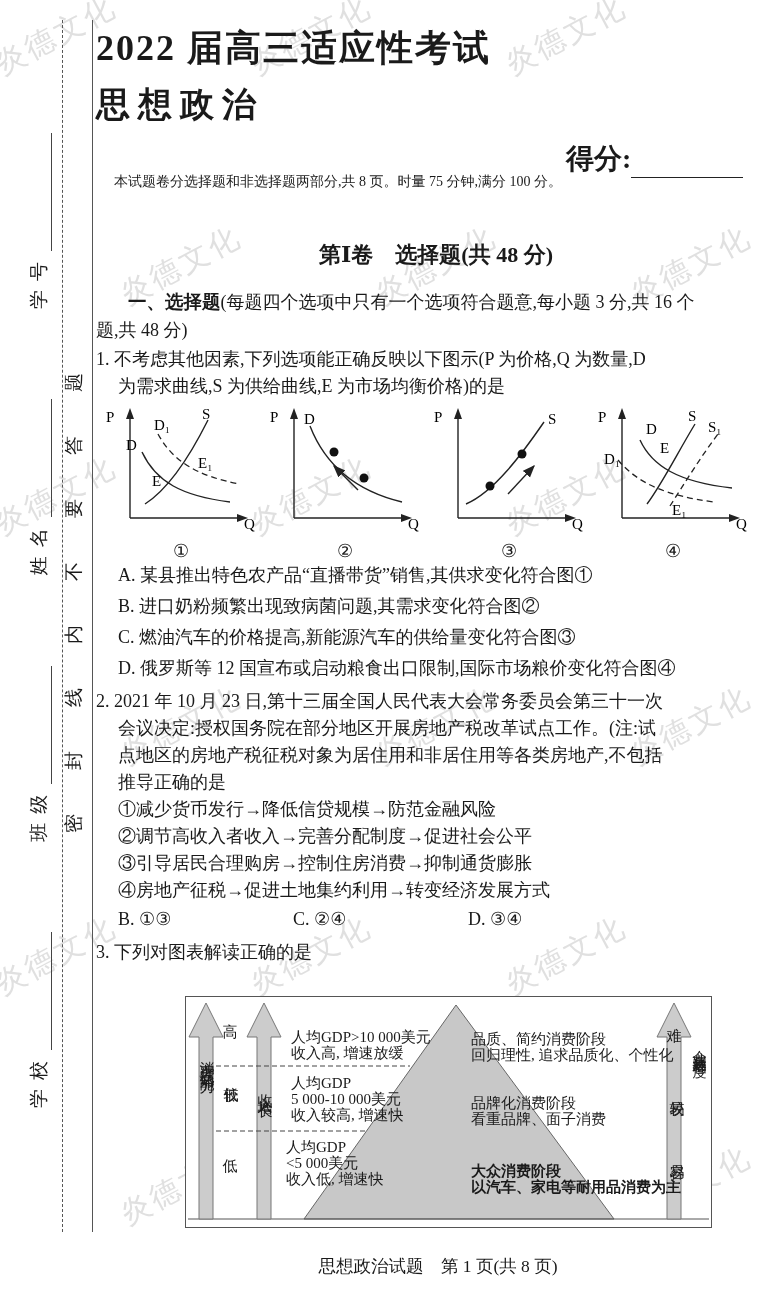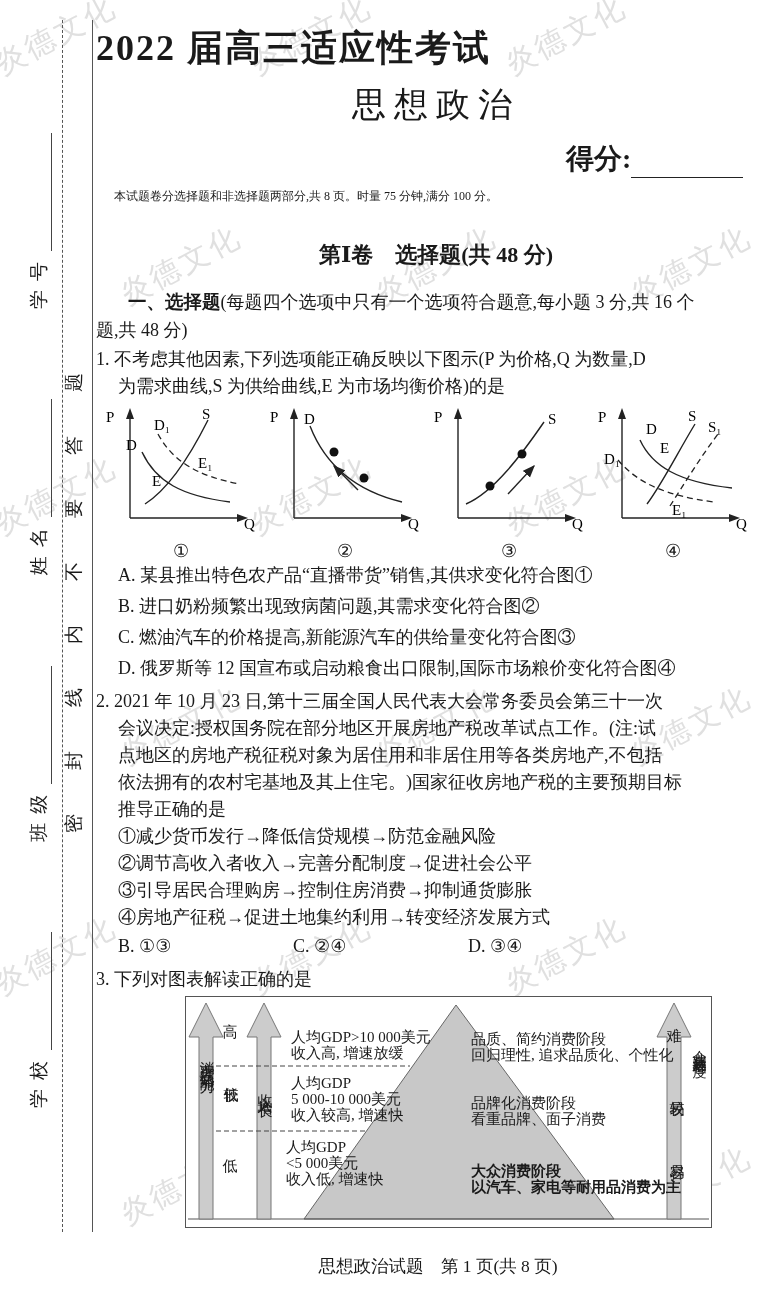--- a/index.html
+++ b/index.html
@@ -21,24 +21,24 @@
   .rotstrip { position:absolute; transform:rotate(-90deg); transform-origin:0 0; display:flex; align-items:center; }
   .fields-strip { left:20px; top:1108px; width:975px; height:38px; justify-content:space-between; }
   .field { display:flex; align-items:flex-end; }
   .field .flabel { font-size:19px; letter-spacing:9px; }
   .field .fline { display:inline-block; width:118px; border-bottom:1px solid #444; height:16px; margin-left:2px; }
   .seal-strip { left:57px; top:833px; width:460px; height:34px; justify-content:space-between; font-size:19px; }
 
   
   .main { position:absolute; left:96px; top:0; width:680px; height:1297px; }
   .page-title { position:absolute; top:24px; width:100%; text-align:left; font-size:36px; font-weight:bold; letter-spacing:2px; }
-  .subject-title { position:absolute; top:82px; width:100%; text-align:center; font-size:34px; font-weight:normal; letter-spacing:8px; }
+  .subject-title { position:absolute; top:82px; width:100%; text-align:left; font-size:34px; font-weight:bold; letter-spacing:8px; }
   .score { position:absolute; top:140px; left:470px; font-size:28px; font-weight:bold; }
   .score-line { display:inline-block; width:112px; border-bottom:1px solid #222; height:20px; vertical-align:bottom; }
-  .intro { position:absolute; top:188px; left:0; width:100%; font-size:12px; padding-left:18px; }
+  .intro { position:absolute; top:173px; left:0; width:100%; font-size:14px; padding-left:18px; }
   .sec-head { position:absolute; top:240px; width:100%; text-align:center; font-size:22px; font-weight:bold; }
   .instr { position:absolute; top:288px; width:100%; font-size:18px; line-height:28px; }
   .instr b { font-size:18.5px;margin-left:32px; }
   .q1stem { position:absolute; top:346px; width:100%; font-size:18px; line-height:27px; }
   .hang { padding-left:22px; }
   .graphs { position:absolute; top:402px; left:6px; display:flex; gap:6px; }
   .graph { width:158px; }
   .graph .gnum { text-align:center; font-size:18px; margin-top:2px; }
   .graph svg text { font-size:15px; font-family:"Liberation Serif","DejaVu Serif",serif; }
   .q1opts { position:absolute; top:560px; width:100%; font-size:18px; line-height:31px; padding-left:22px; }
@@ -228,21 +228,20 @@
       <div>A. 某县推出特色农产品“直播带货”销售,其供求变化符合图①</div>
       <div>B. 进口奶粉频繁出现致病菌问题,其需求变化符合图②</div>
       <div>C. 燃油汽车的价格提高,新能源汽车的供给量变化符合图③</div>
       <div>D. 俄罗斯等 12 国宣布或启动粮食出口限制,国际市场粮价变化符合图④</div>
     </div>
 
     <div class="q2block">
       <div class="stem-line">2. 2021 年 10 月 23 日,第十三届全国人民代表大会常务委员会第三十一次</div>
       <div class="stem-line hang">会议决定:授权国务院在部分地区开展房地产税改革试点工作。(注:试</div>
       <div class="stem-line hang">点地区的房地产税征税对象为居住用和非居住用等各类房地产,不包括</div>
-      <div class="stem-line hang">依法拥有的农村宅基地及其上住宅。)国家征收房地产税的主要预期目标</div>
       <div class="stem-line hang">推导正确的是</div>
       <div class="item">①减少货币发行→降低信贷规模→防范金融风险</div>
       <div class="item">②调节高收入者收入→完善分配制度→促进社会公平</div>
       <div class="item">③引导居民合理购房→控制住房消费→抑制通货膨胀</div>
       <div class="item">④房地产征税→促进土地集约利用→转变经济发展方式</div>
       <div class="optrow">
         <span>B. ①③</span>
         <span>C. ②④</span>
         <span>D. ③④</span>
       </div>

